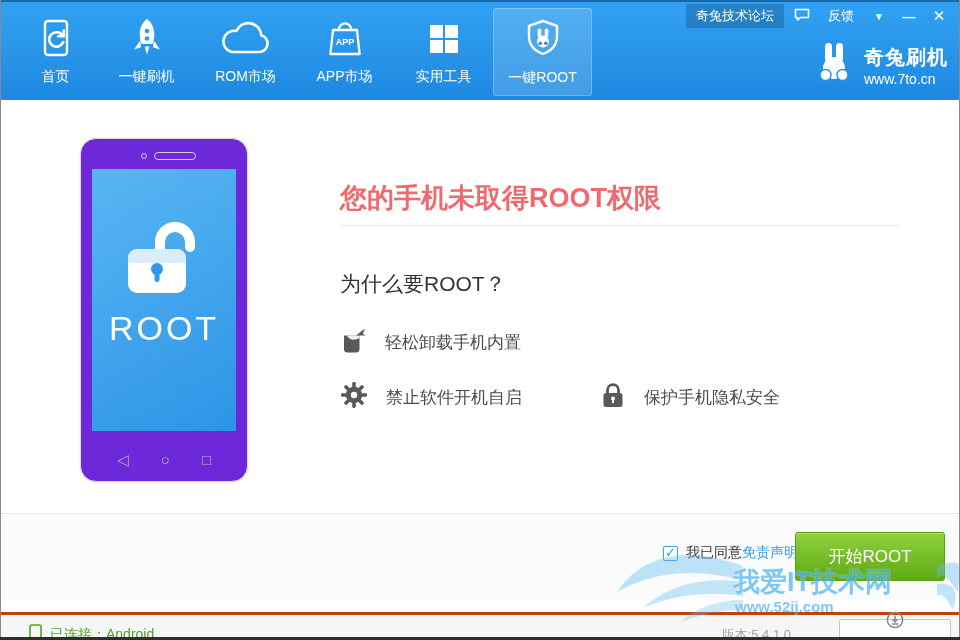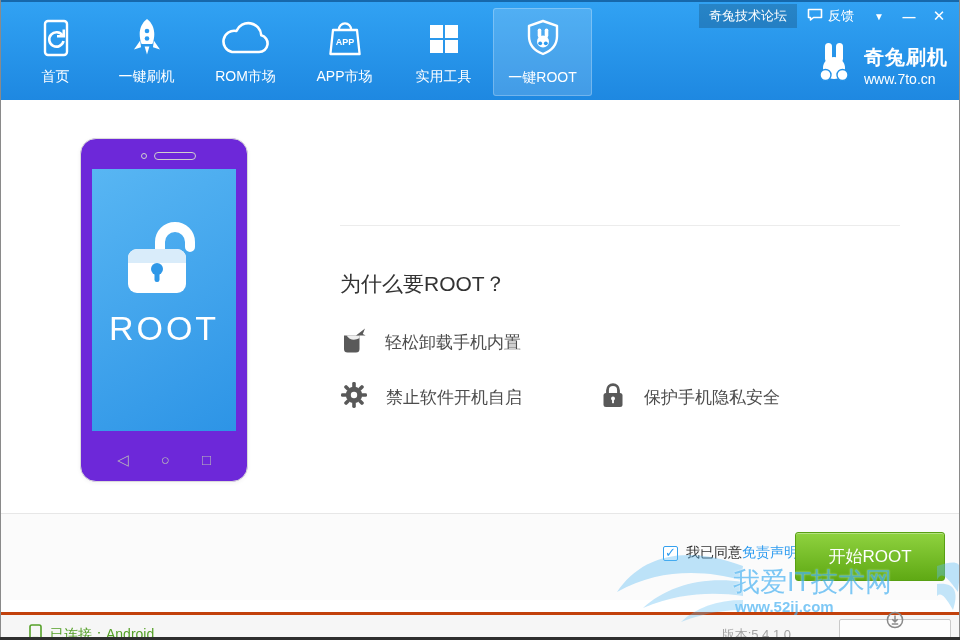--- a/index.html
+++ b/index.html
@@ -17,21 +17,21 @@
   .tabs { position:absolute; left:14px; top:6px; display:flex; }
   .tab { width:99px; height:88px; display:flex; flex-direction:column; align-items:center;
          justify-content:flex-start; padding-top:8px; cursor:pointer; border-radius:3px; }
   .tab:first-child { width:83px; }
   .tab.active { background:rgba(255,255,255,.16); border:1px solid rgba(255,255,255,.25); }
   .tab .ticon { height:48px; display:flex; align-items:center; justify-content:flex-start; }
   .tab .tlabel { color:#fff; font-size:14px; margin-top:4px; white-space:nowrap; }
 
   .tb-right { position:absolute; top:3px; right:6px; display:flex; align-items:center; height:22px; }
   .forum-btn { background:rgba(0,0,0,.18); color:#fff; font-size:13px; padding:3px 10px; cursor:pointer; }
-  .fb-btn { display:flex; align-items:center; gap:5px; color:#fff; font-size:13px;
+  .fb-btn { display:flex; align-items:center; gap:18px; color:#fff; font-size:13px;
             padding:3px 10px; cursor:pointer; }
   .winbtn { color:#fff; width:30px; text-align:center; font-size:13px; font-weight:bold; cursor:pointer; }
 
   .brand { position:absolute; right:12px; top:38px; display:flex; align-items:center; gap:8px; }
   .brand-text { color:#fff; }
   .brand-name { font-size:20px; font-weight:bold; letter-spacing:1px; }
   .brand-url { font-size:14px; }
 
   
   .phone { position:absolute; left:80px; top:138px; width:168px; height:344px; background:#6d28d9;
@@ -79,21 +79,21 @@
   .conn { position:absolute; left:28px; top:9px; display:flex; align-items:center; gap:8px;
           color:#55a028; font-size:14px; }
   .version { position:absolute; right:168px; top:11px; color:#a2a2a2; font-size:13px; }
   .dl-btn { position:absolute; right:8px; top:4px; width:112px; height:29px; background:#fdfdfd;
             border:1px solid #c9c9c9; border-radius:2px; display:flex; align-items:center;
             justify-content:center; gap:6px; font-size:13px; color:#333; cursor:pointer; z-index:4;flex-direction:column; }
 
   
   .watermark { position:absolute; left:615px; top:548px; width:345px; height:88px;
                z-index:40; pointer-events:none; opacity:.72; }
-  .wm-title { position:absolute; left:118px; top:16px; font-size:27px; font-weight:normal;
+  .wm-title { position:absolute; left:118px; top:16px; font-size:27px; font-weight:bold;
               color:#4eb4f2; white-space:nowrap; text-shadow:0 0 2px rgba(255,255,255,.8); }
   .wm-url { position:absolute; left:120px; top:50px; font-size:15px; font-weight:bold; color:#4eb4f2; }
 </style>
 </head>
 <body>
 
 <div id="app">
 
   <div class="header">
 
@@ -217,20 +217,21 @@
       </span>
       <span class="root-label">ROOT</span>
     </div>
     <div class="phone-nav">
       <span>◁</span>
       <span>○</span>
       <span>□</span>
     </div>
   </div>
 
+  <div class="main-title">您的手机未取得ROOT权限</div>
   <div class="title-divider"></div>
   <div class="why-title">为什么要ROOT？</div>
 
   <div class="feature f1">
     <span>
       <svg width="27" height="29" viewBox="0 0 27 29">
         <path d="M4 9.5h15.5v13.5a3.5 3.5 0 0 1-3.5 3.5H7.5A3.5 3.5 0 0 1 4 23z" fill="#595959"></path>
         <path d="M6.5 9.5c3 4.5 8 5.5 13 2.5V9.5z" fill="#fff" opacity=".9"></path>
         <path d="M16 9.5 L25 2.5 l-2.2 5.5 2.8 1.5z" fill="#595959"></path>
       </svg>

